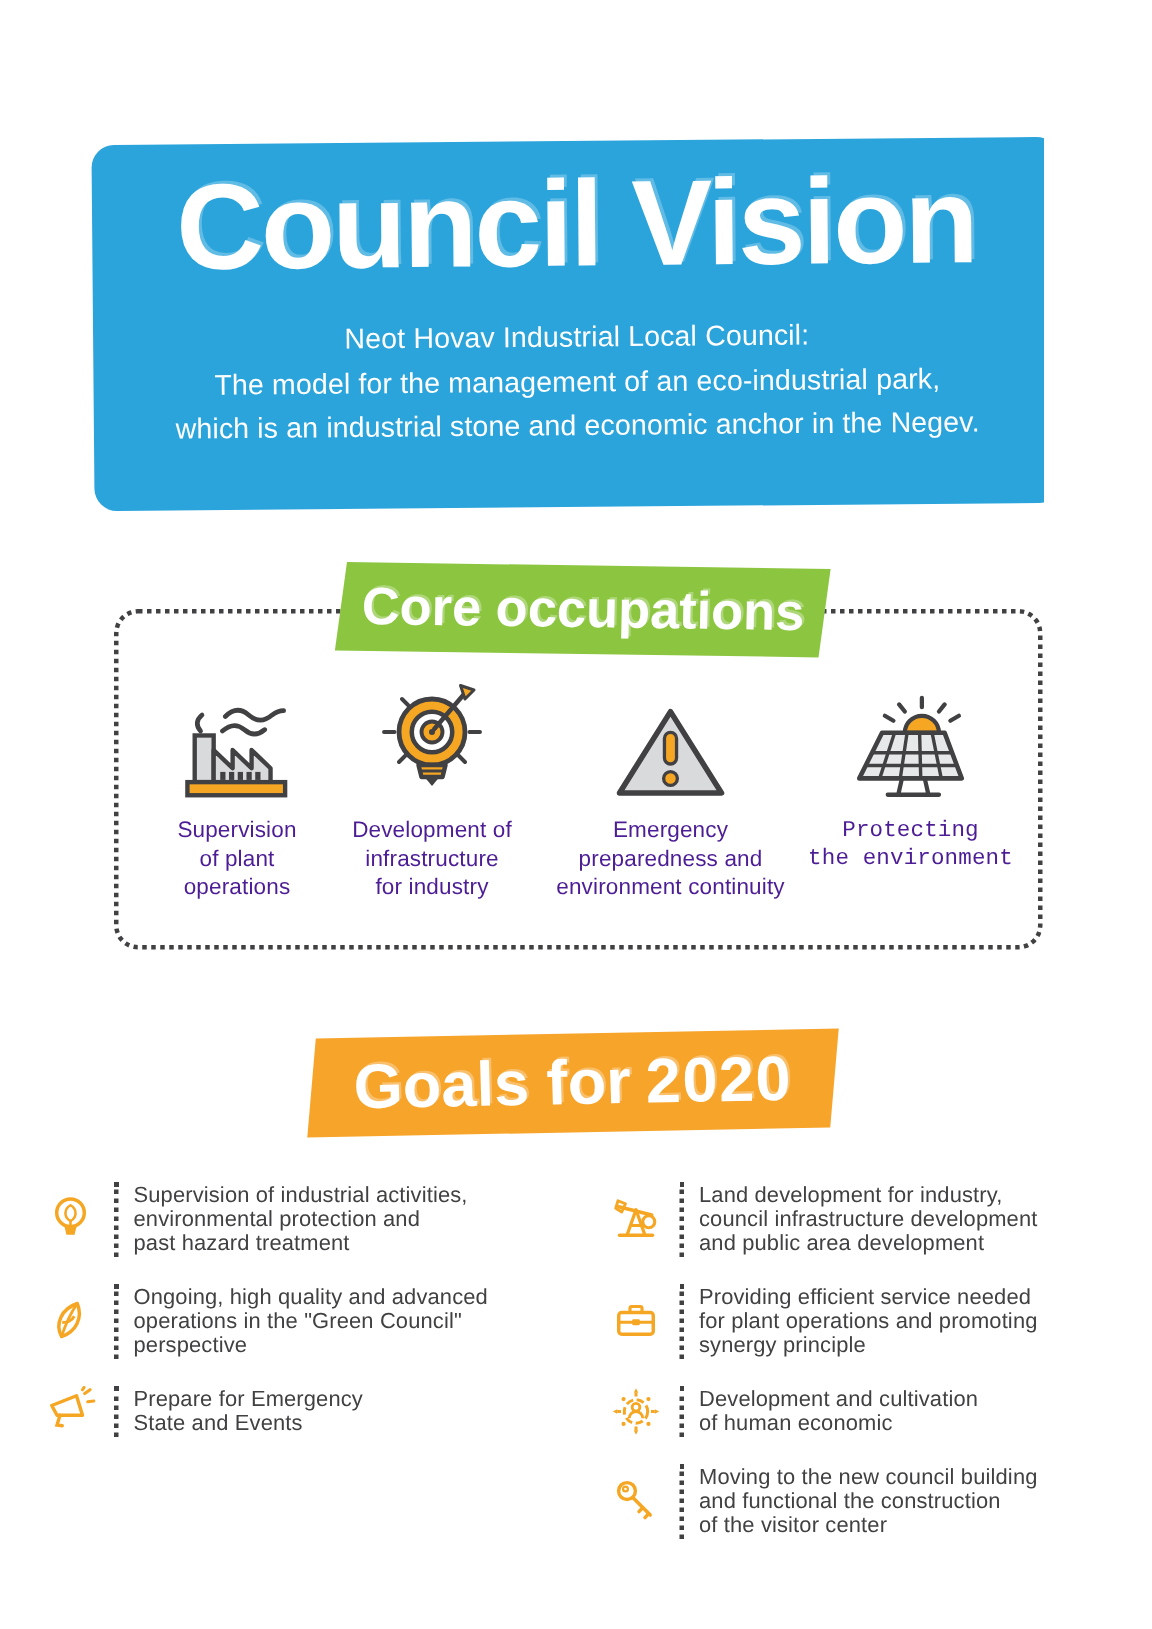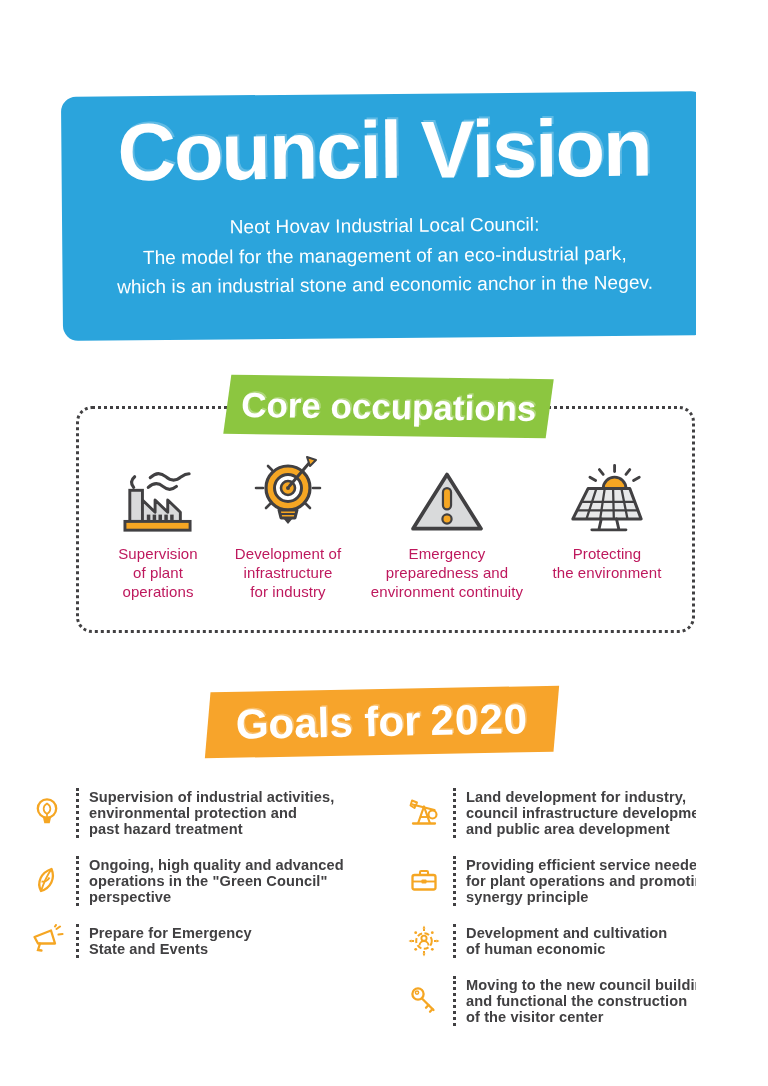--- a/index.html
+++ b/index.html
@@ -43,34 +43,34 @@
   .banner-goals .year { font-weight:700; letter-spacing:1px; margin-left:10px; }
 
   
   .core-box {
     position:absolute; left:76px; top:406px; width:613px; height:221px;
     border:3px dotted #414042; border-radius:16px; z-index:1;
   }
   .core-item { position:absolute; top:452px; width:160px; text-align:center; z-index:2; }
   .core-icon { height:84px; display:flex; align-items:flex-end; justify-content:center; }
   .core-label {
-    margin-top:9px; font-size:15px; line-height:1.25; color:#be185d;
+    margin-top:9px; font-size:15px; line-height:1.25; color:#4c1d95;
     white-space:pre-line; letter-spacing:0.1px;
   }
 
   
   .goals-col { position:absolute; top:788px; width:377px; display:flex; flex-direction:column; gap:18px; }
   .goals-left { left:28px; }
   .goals-right { left:405px; }
   .goal-item { display:flex; align-items:center; gap:10px; }
   .goal-icon { width:38px; flex:none; display:flex; align-items:center; justify-content:center; }
   .goal-divider { border-left:3px dotted #414042; align-self:stretch; flex:none; }
   .goal-label {
     font-size:14.6px; line-height:16px; color:#414042; white-space:pre-line;
-    padding:1px 0; letter-spacing:0.1px;font-weight:bold;
+    padding:1px 0; letter-spacing:0.1px;
   }
 
   svg { display:block; }
 </style>
 </head>
 <body>
 
 <div id="page">
 
   <div class="header">
@@ -132,21 +132,21 @@
         <path d="M42,7 L79,66 L5,66 Z" fill="#D9DADB" stroke="#414042" stroke-width="4" stroke-linejoin="round"></path>
         <rect x="37.6" y="22" width="8.8" height="23" rx="4.4" fill="#F5A623" stroke="#414042" stroke-width="2.4"></rect>
         <circle cx="42" cy="55.5" r="5" fill="#F5A623" stroke="#414042" stroke-width="2.4"></circle>
       </svg>
     </div>
     <div class="core-label">Emergency
 preparedness and
 environment continuity</div>
   </div>
 
-  <div class="core-item" style="left:527px;">
+  <div class="core-item" style="left:527px;font-family:Liberation Mono, monospace;">
     <div class="core-icon">
       <svg width="88" height="74" viewBox="0 0 88 78" fill="none">
         <path d="M52,3.5 V10 M36,8 L40,13 M68,8 L64,13 M26,16 L32,19.5 M78,16 L72,19.5" stroke="#414042" stroke-width="3" stroke-linecap="round"></path>
         <path d="M40,28 a12,12 0 0 1 24,0 z" fill="#F5A623" stroke="#414042" stroke-width="3"></path>
         <path d="M24,28 L68,28 L80,60 L8,60 Z" fill="#E7E8E9" stroke="#414042" stroke-width="3.2" stroke-linejoin="round"></path>
         <path d="M17,42 L73.3,42 M12.5,51 L76.6,51" stroke="#414042" stroke-width="2.4"></path>
         <path d="M32.8,28 L22.4,60 M41.6,28 L36.8,60 M50.4,28 L51.2,60 M59.2,28 L65.6,60" stroke="#414042" stroke-width="2.4"></path>
         <path d="M38,60 L35.5,71 M54,60 L56.5,71 M28,71.5 L64,71.5" stroke="#414042" stroke-width="3" stroke-linecap="round"></path>
       </svg>
     </div>

